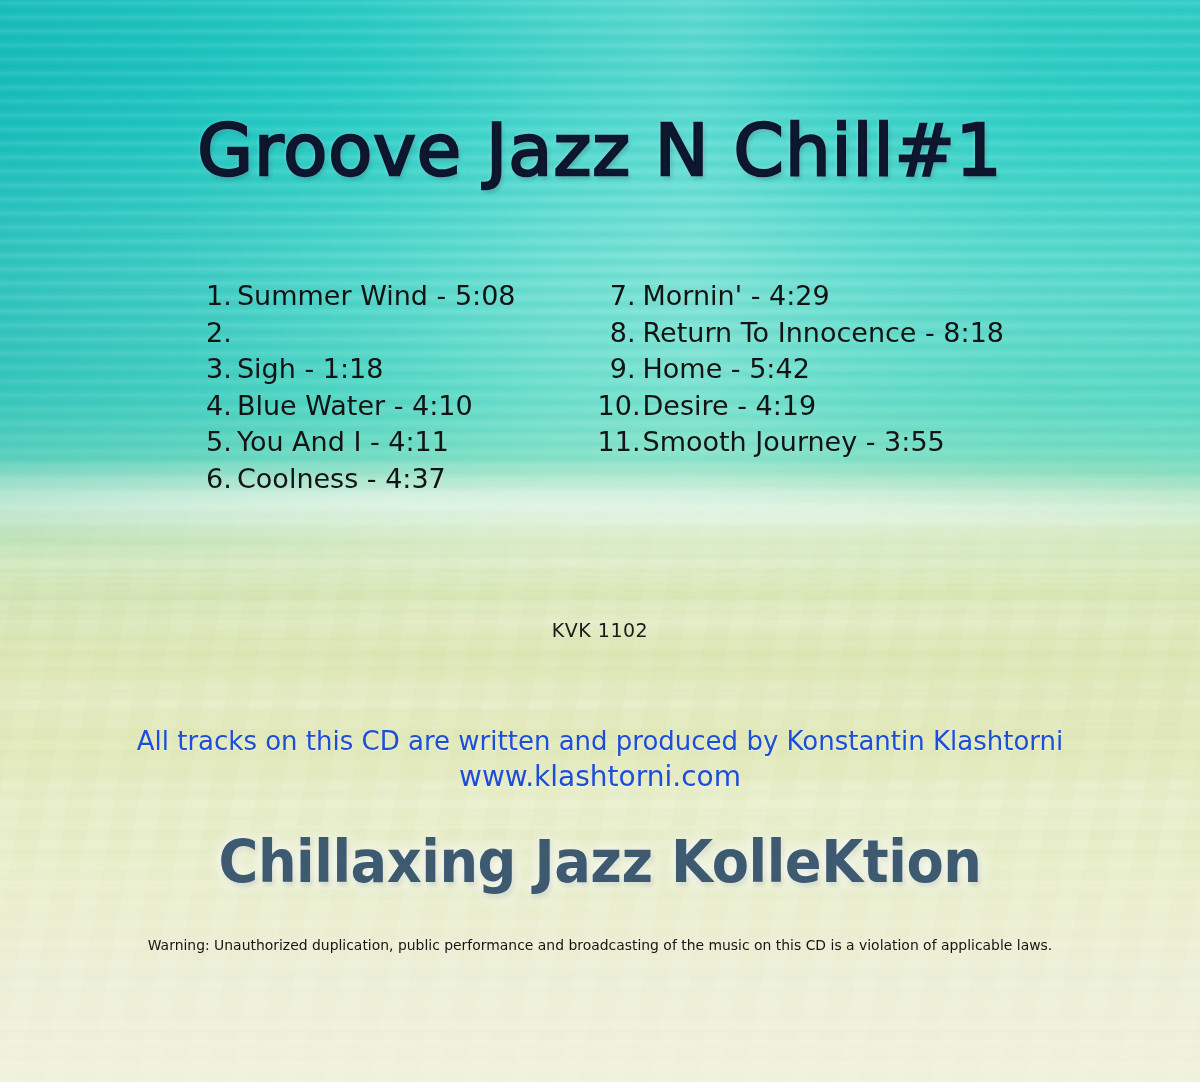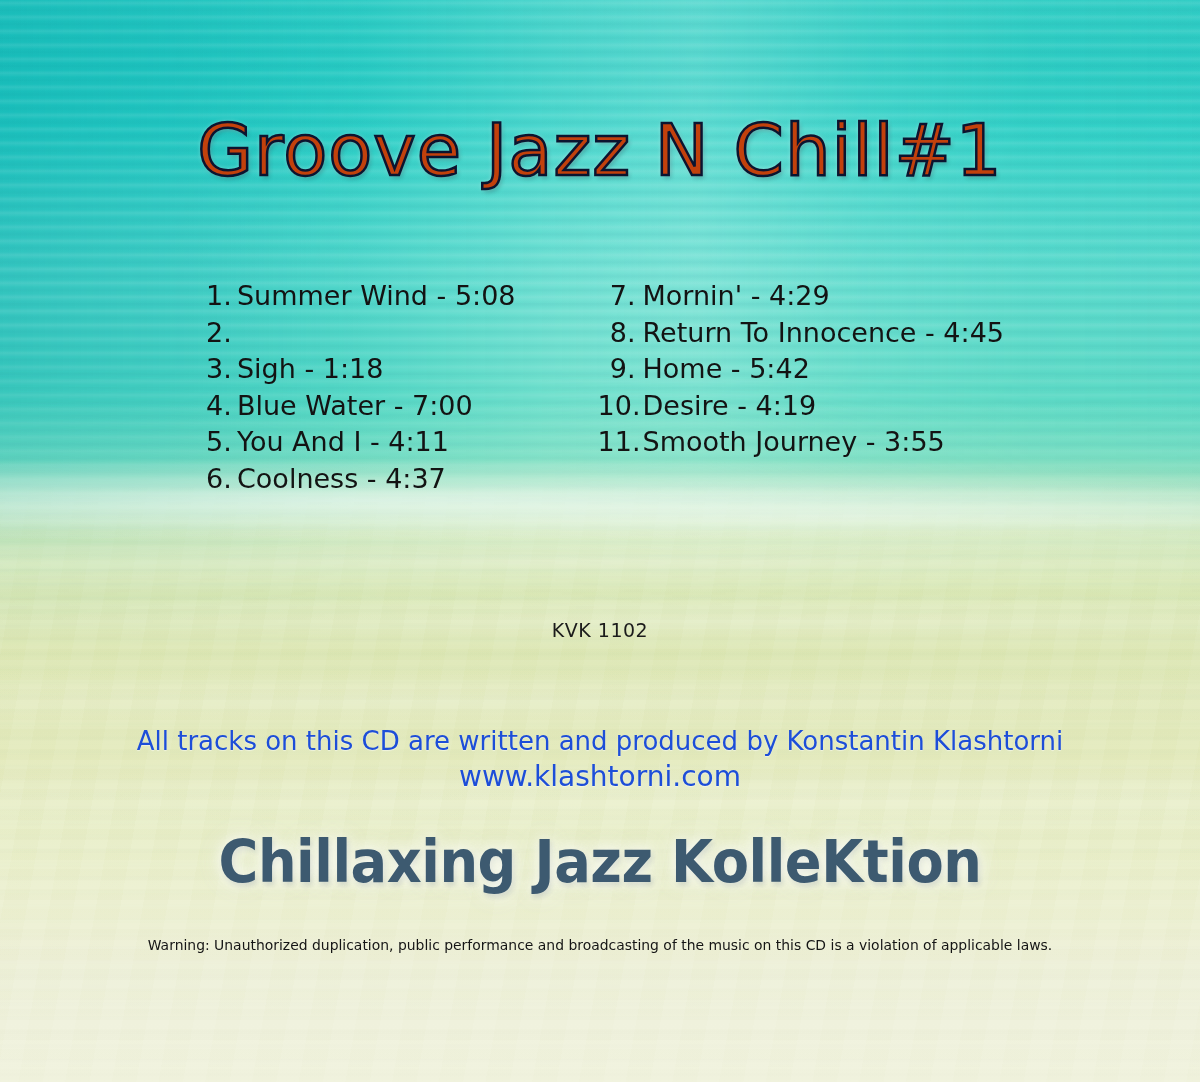--- a/index.html
+++ b/index.html
@@ -94,21 +94,21 @@
   
   #album-title {
     position: absolute;
     top: 108px;
     left: 0; right: 0;
     text-align: center;
     font-family: "DejaVu Sans", sans-serif;
     font-size: 72px;
     font-weight: 400;
     letter-spacing: 1px;
-    color: #c2410c;
+    color: #0f172a;
     -webkit-text-stroke: 2.5px #0b1430;
     text-shadow: 0 0 5px rgba(255,255,255,0.45), 2px 3px 4px rgba(0,30,40,0.28);
     white-space: nowrap;
   }
 
   
   #tracklist {
     position: absolute;
     top: 278px;
     left: 0; right: 0;
@@ -221,40 +221,40 @@
         </div>
         <div class="track-row">
           <span class="track-num">2.</span>
         </div>
         <div class="track-row">
           <span class="track-num">3.</span>
           <span class="track-text">Sigh - 1:18</span>
         </div>
         <div class="track-row">
           <span class="track-num">4.</span>
-          <span class="track-text">Blue Water - 7:00</span>
+          <span class="track-text">Blue Water - 4:10</span>
         </div>
         <div class="track-row">
           <span class="track-num">5.</span>
           <span class="track-text">You And I - 4:11</span>
         </div>
         <div class="track-row">
           <span class="track-num">6.</span>
           <span class="track-text">Coolness - 4:37</span>
         </div>
       </div>
 
       <div class="track-col right">
         <div class="track-row">
           <span class="track-num">7.</span>
           <span class="track-text">Mornin' - 4:29</span>
         </div>
         <div class="track-row">
           <span class="track-num">8.</span>
-          <span class="track-text">Return To Innocence - 4:45</span>
+          <span class="track-text">Return To Innocence - 8:18</span>
         </div>
         <div class="track-row">
           <span class="track-num">9.</span>
           <span class="track-text">Home - 5:42</span>
         </div>
         <div class="track-row">
           <span class="track-num">10.</span>
           <span class="track-text">Desire - 4:19</span>
         </div>
         <div class="track-row">

